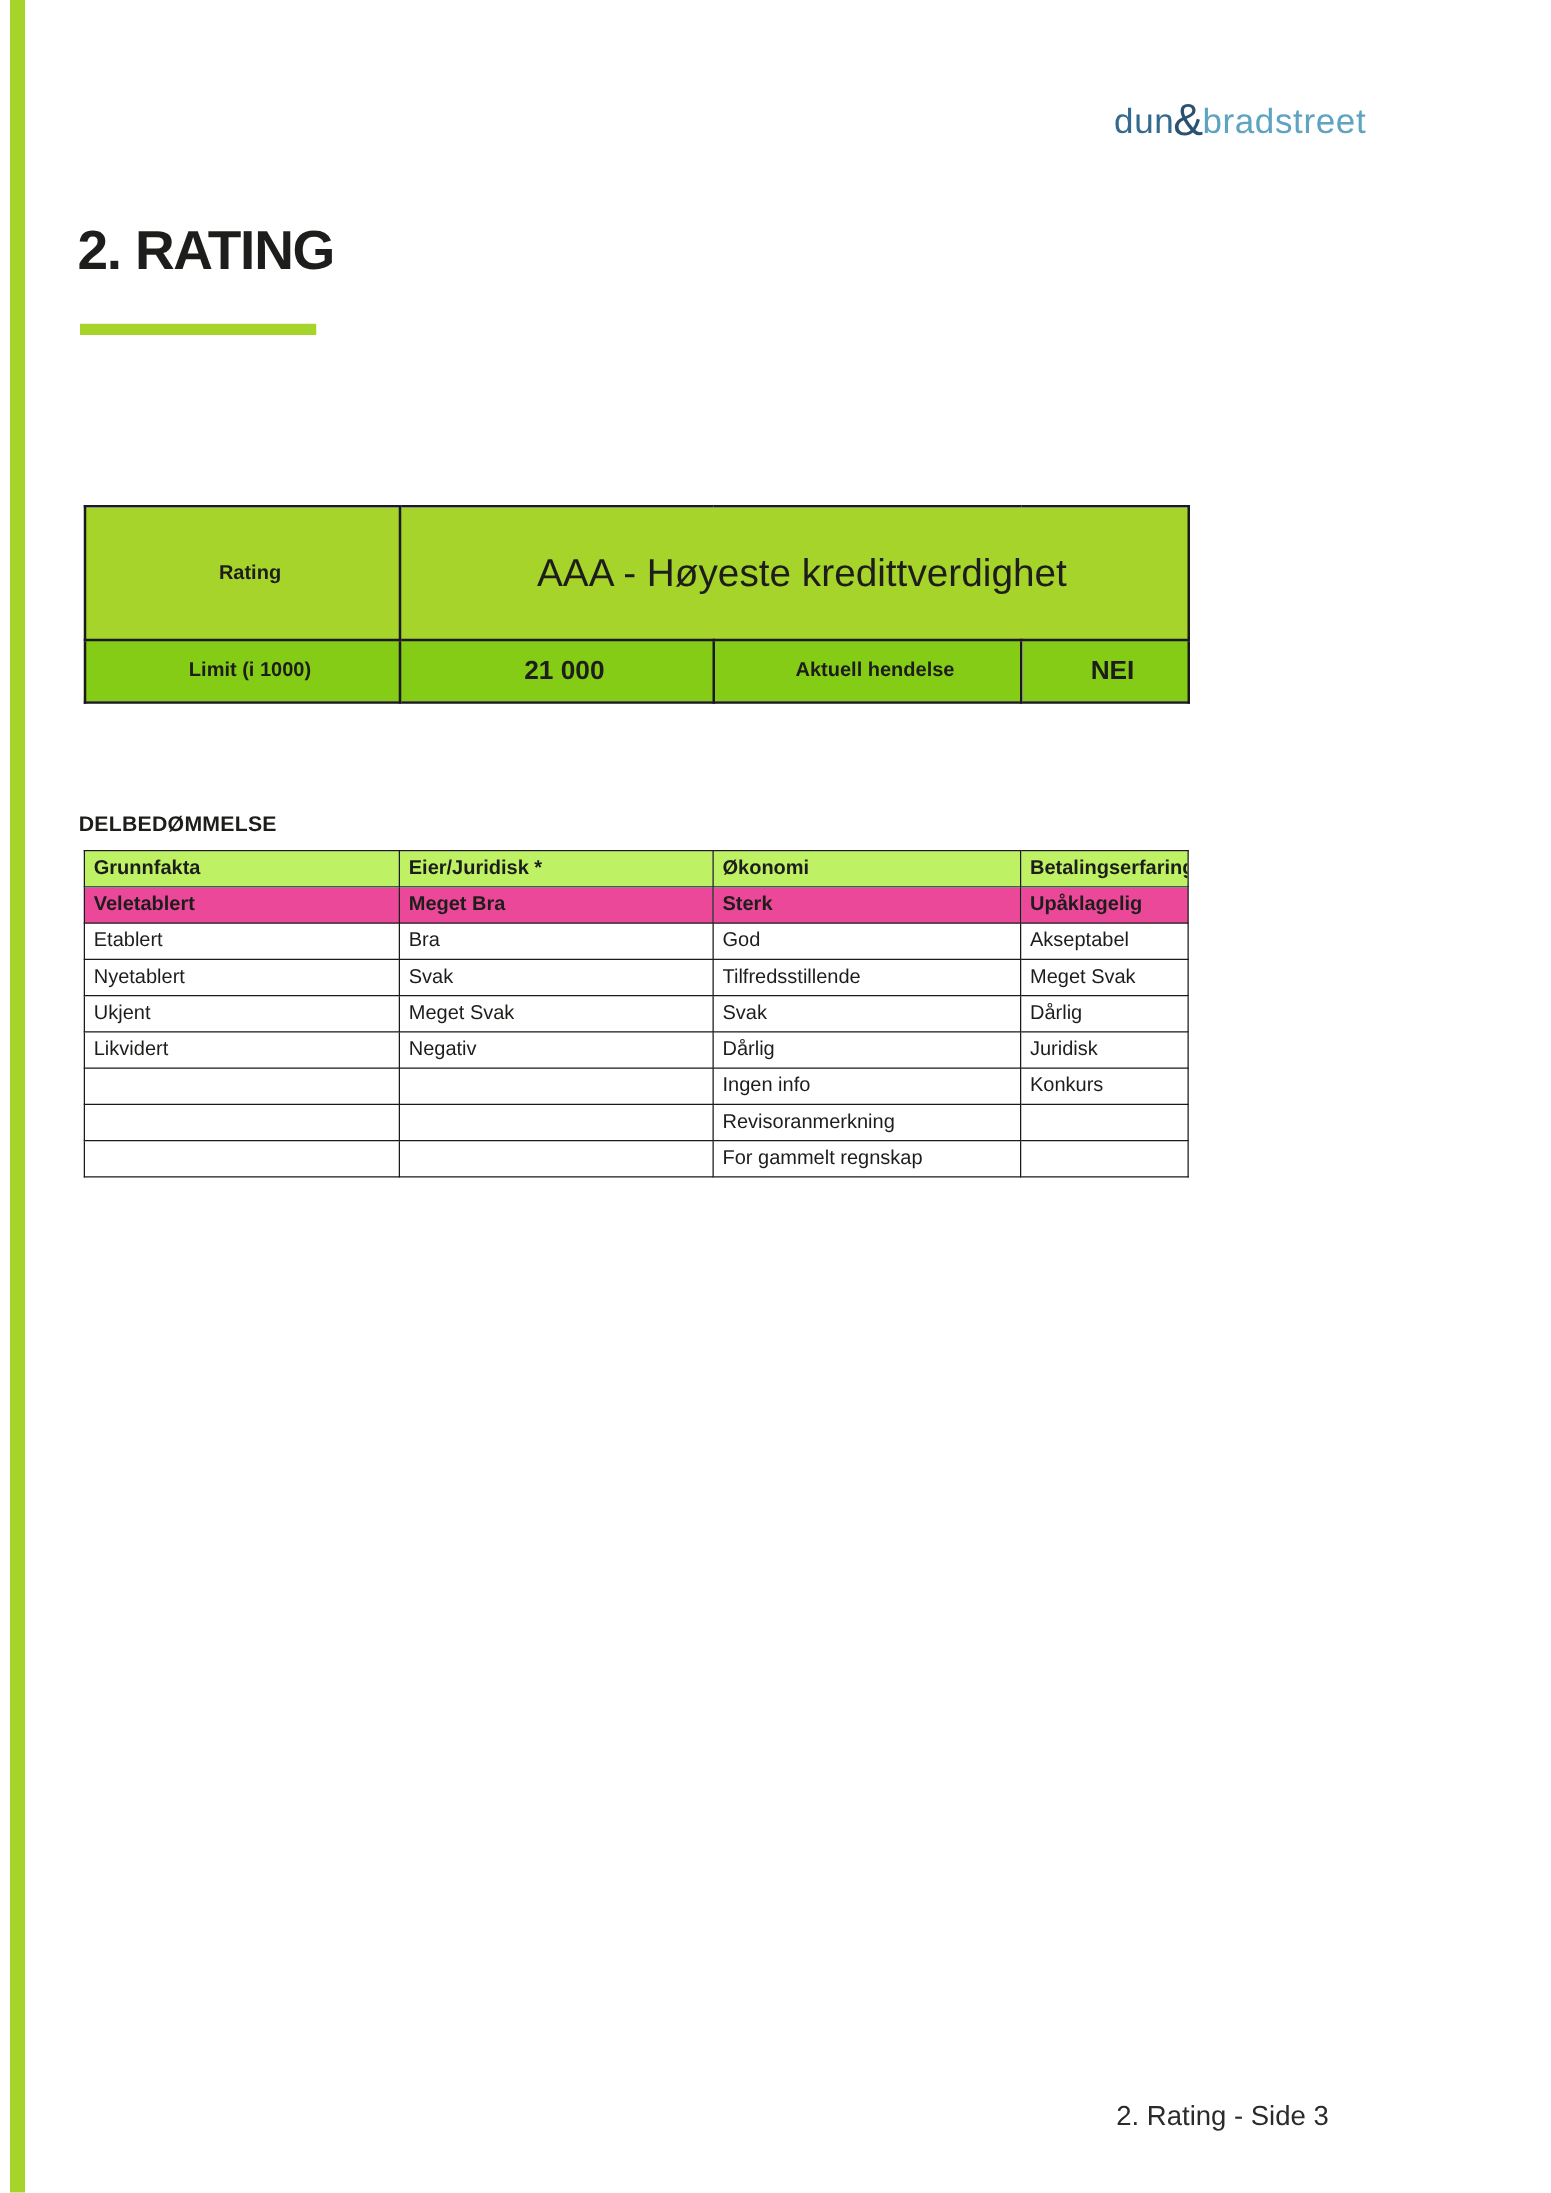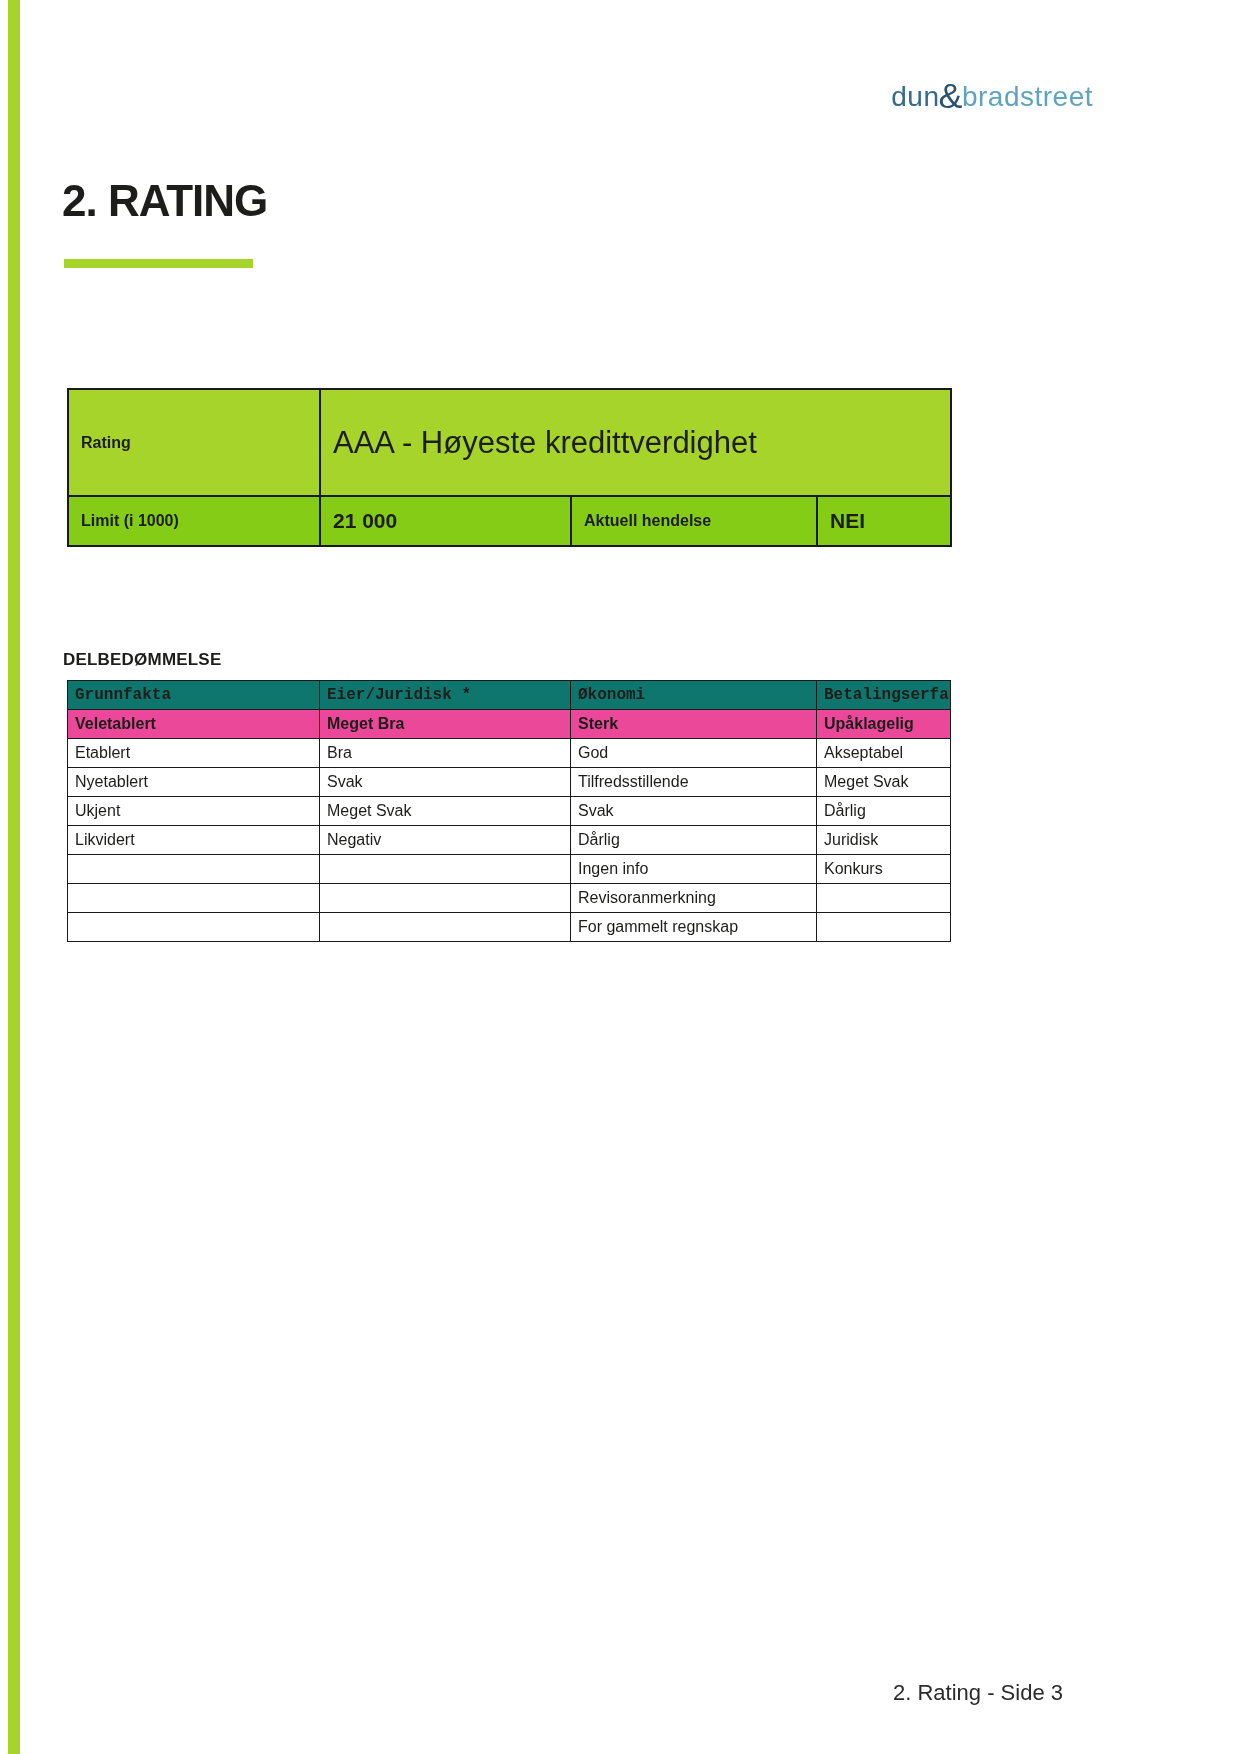--- a/index.html
+++ b/index.html
@@ -39,21 +39,21 @@
     color: #1d1d1b;
   }
   .title-underline {
     position: absolute; left: 64px; top: 259px;
     width: 189px; height: 9px; background: #a6d42b;
   }
 
   
   table { border-collapse: collapse; table-layout: fixed; }
   .rating-table {
-    position: absolute; left: 67px; top: 388px; width: 883px;
+    position: absolute; left: 67px; top: 404px; width: 883px; text-align: center;
   }
   .rating-table td {
     border: 2px solid #1a1a1a;
     padding: 0 0 0 12px; vertical-align: middle;
     overflow: hidden; white-space: nowrap;
   }
   .rating-table .green-row td { background: #a6d42b; height: 105px; }
   .rating-table .white-row td { background: #84cc16; height: 48px; }
   .cell-label { font-size: 16px; font-weight: bold; }
   .cell-big   { font-size: 31px; font-weight: normal; }
@@ -70,21 +70,21 @@
     position: absolute; left: 67px; top: 680px; width: 883px;
     font-size: 16px;
   }
   .assessment-table td, .assessment-table th {
     border: 1.5px solid #1a1a1a;
     height: 28px; padding: 0 0 0 7px;
     text-align: left; vertical-align: middle;
     overflow: hidden; white-space: nowrap;
     font-weight: normal;
   }
-  .assessment-table .head-row th { background: #0f766e; font-weight: bold; font-family: Liberation Mono, monospace; }
+  .assessment-table .head-row th { background: #bef264; font-weight: bold; }
   .assessment-table .selected-row td { background: #ec4899; font-weight: bold; }
 
   
   .footer {
     position: absolute; top: 1680px; right: 178px;
     font-size: 22px; color: #2b2b2b;
   }
 </style>
 </head>
 <body>

